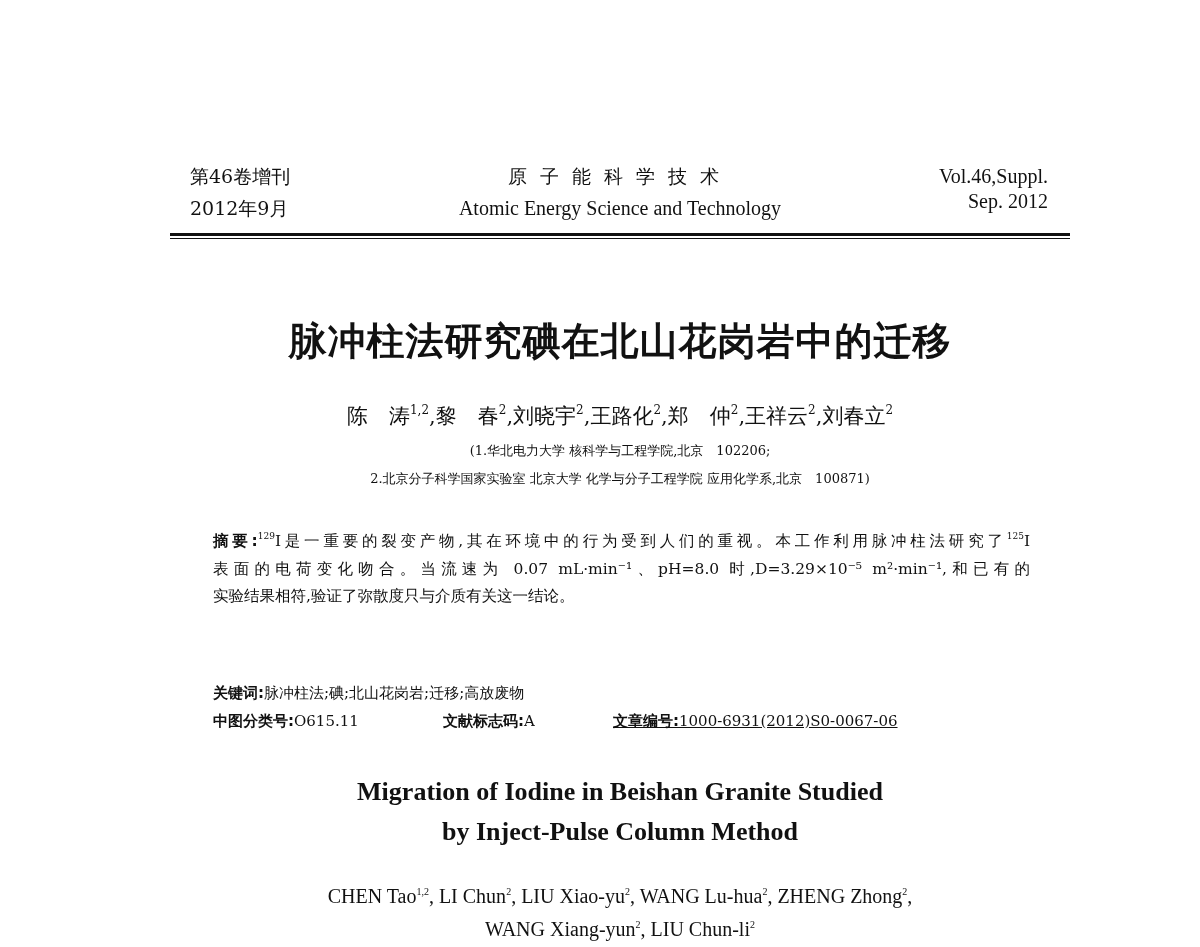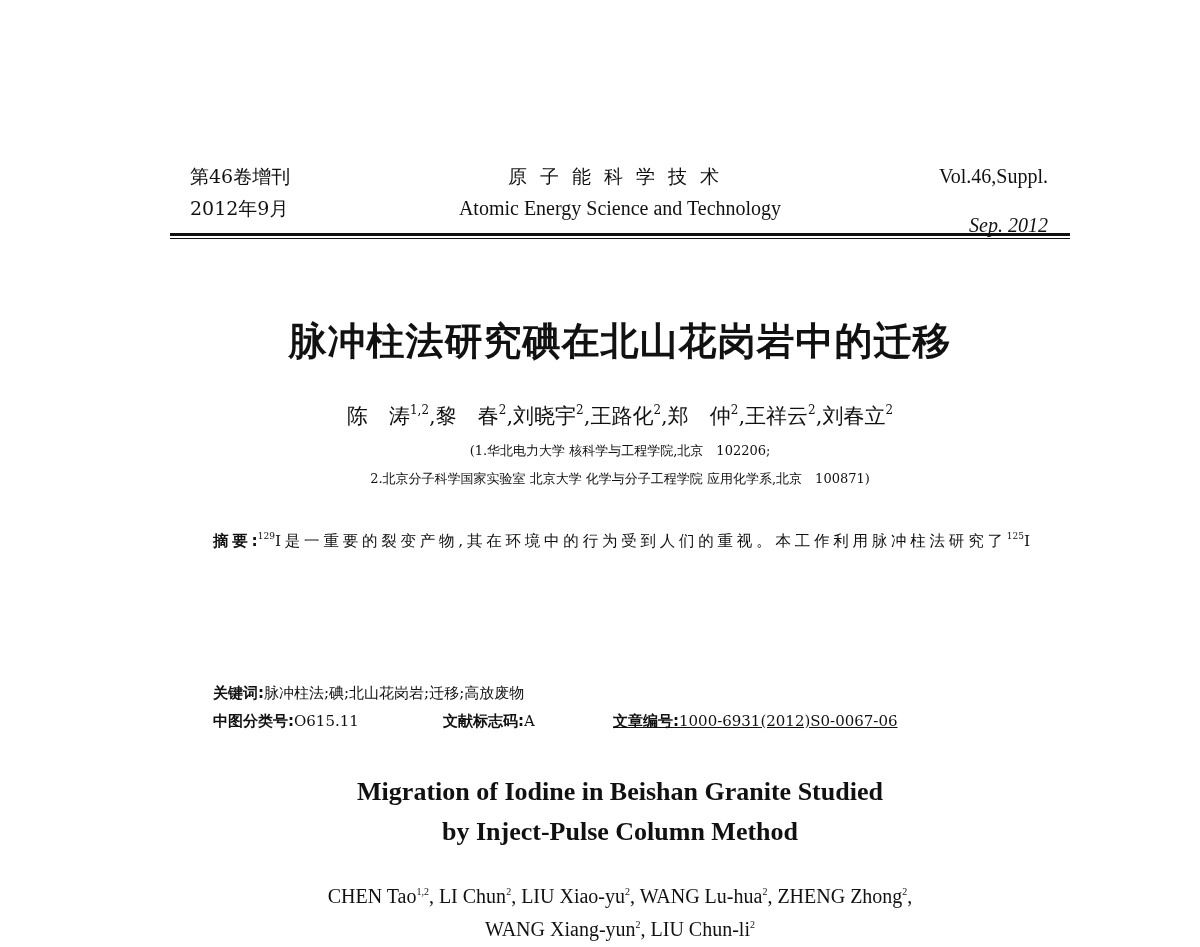--- a/index.html
+++ b/index.html
@@ -113,36 +113,38 @@
     .authors-en2 { top: 916px; }
   </style>
 </head>
 <body>
 
 <div class="abs hdr hdr-left" style="top:165px;">第46卷增刊</div>
 <div class="abs hdr hdr-left" style="top:197px;">2012年9月</div>
 <div class="abs hdr hdr-center journal-cn" style="top:165px;">原子能科学技术</div>
 <div class="abs hdr hdr-center hdr-en" style="top:197px;">Atomic Energy Science and Technology</div>
 <div class="abs hdr hdr-right hdr-en" style="top:165px;">Vol.46,Suppl.</div>
-<div class="abs hdr hdr-right hdr-en" style="top:214px;font-style:italic;">Sep. 2012</div>
+<div class="abs hdr hdr-right hdr-en" style="top:190px;">Sep. 2012</div>
 
 <div class="abs rule-thick"></div>
 <div class="abs rule-thin"></div>
 
 <div class="abs title-cn">脉冲柱法研究碘在北山花岗岩中的迁移</div>
 
 <div class="abs authors-cn">
   <span>陈　涛</span><sup>1,2</sup>,<span>黎　春</span><sup>2</sup>,<span>刘晓宇</span><sup>2</sup>,<span>王路化</span><sup>2</sup>,<span>郑　仲</span><sup>2</sup>,<span>王祥云</span><sup>2</sup>,<span>刘春立</span><sup>2</sup>
 </div>
 
 <div class="abs aff aff1">(1.华北电力大学 核科学与工程学院,北京　102206;</div>
 <div class="abs aff aff2">2.北京分子科学国家实验室 北京大学 化学与分子工程学院 应用化学系,北京　100871)</div>
 
 <div class="abs abs-block">
   <span class="abs-line"><span class="bold-label">摘要:</span><span class="sup">129</span><span>I是一重要的裂变产物,其在环境中的行为受到人们的重视。本工作利用脉冲柱法研究了</span><span class="sup">125</span><span>I</span></span>
+  <span class="abs-line">表面的电荷变化吻合。当流速为 0.07 mL·min⁻¹、pH=8.0 时,D=3.29×10⁻⁵ m²·min⁻¹,和已有的</span>
+  <span class="abs-line last">实验结果相符,验证了弥散度只与介质有关这一结论。</span>
 </div>
 
 <div class="abs kw-line">
   <span class="bold-label">关键词:</span><span>脉冲柱法;碘;北山花岗岩;迁移;高放废物</span>
 </div>
 
 <div class="abs cls-line" style="width:820px;height:20px;">
   <span class="cls-item" style="left:0;"><span class="bold-label">中图分类号:</span><span>O615.11</span></span>
   <span class="cls-item" style="left:230px;"><span class="bold-label">文献标志码:</span><span>A</span></span>
   <span class="cls-item" style="left:400px;text-decoration:underline;"><span class="bold-label">文章编号:</span><span>1000-6931(2012)S0-0067-06</span></span>

